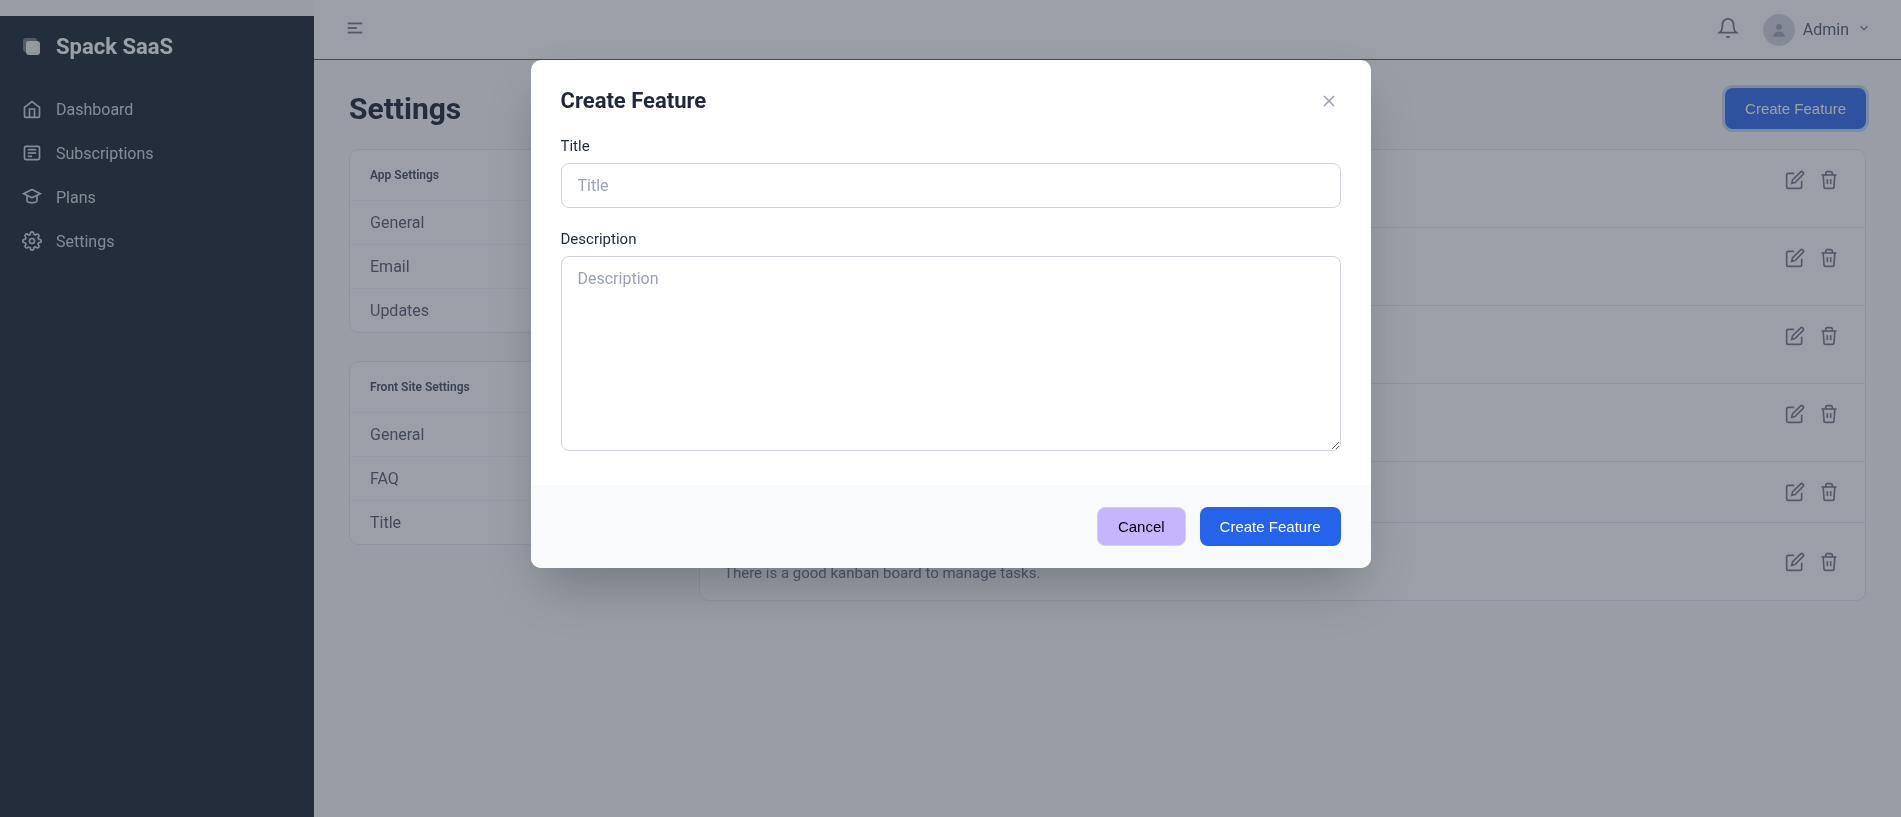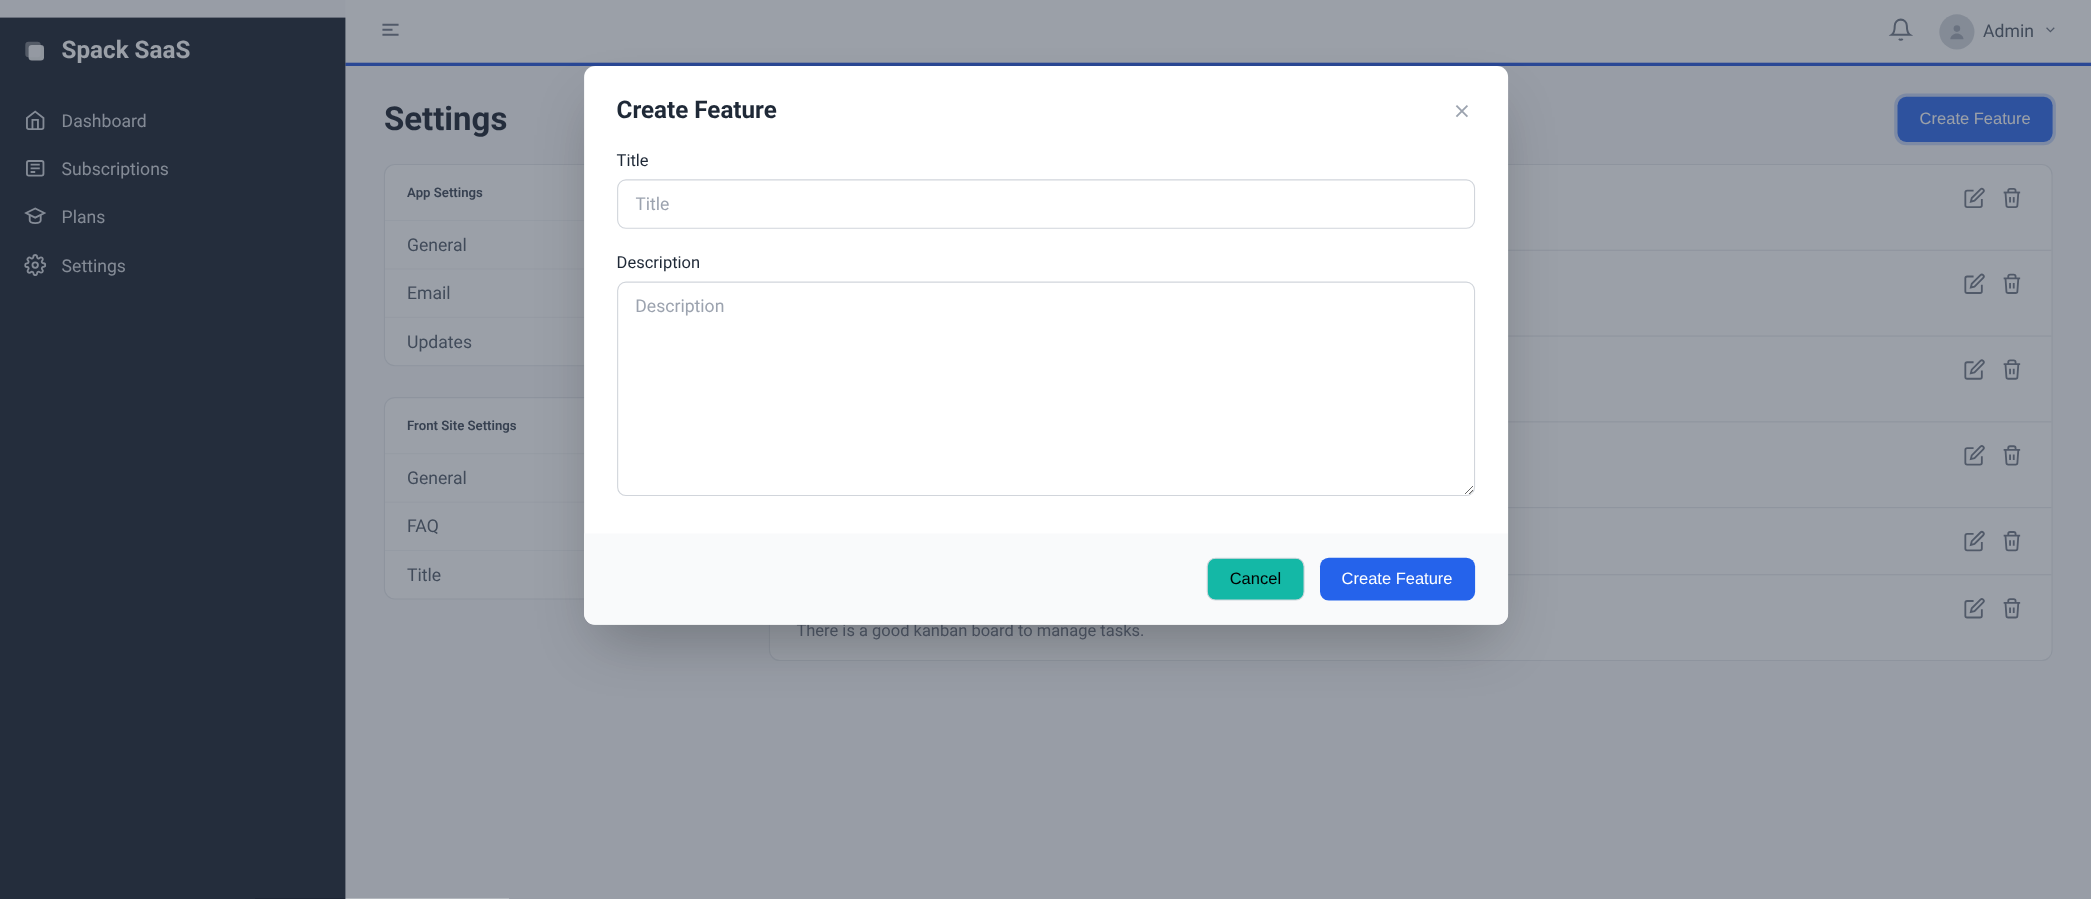--- a/index.html
+++ b/index.html
@@ -64,21 +64,21 @@
       display: flex;
       align-items: center;
       justify-content: center;
     }
     .main {
       margin-left: 314px;
       height: 100%;
     }
     .topbar {
       height: 60px;
-      border-bottom: 3px solid #1d4ed8;
+      border-bottom: 1px solid #1d4ed8;
       display: flex;
       align-items: center;
       padding: 12px 30px;
       justify-content: space-between;
       background: #fff;
     }
     .topbar-right {
       display: flex;
       align-items: center;
       gap: 24px;
@@ -171,20 +171,21 @@
     .feature-item {
       padding: 18px 24px;
       border-bottom: 1px solid #e5e7eb;
       display: flex;
       justify-content: space-between;
       align-items: flex-start;
       gap: 20px;
     }
     .feature-item:last-child {
       border-bottom: none;
+      align-items: center;
     }
     .feature-text {
       flex: 1;
     }
     .feature-title {
       font-weight: 500;
       color: #374151;
       margin-bottom: 4px;
     }
     .feature-desc {
@@ -268,21 +269,21 @@
       margin-bottom: 22px;
     }
     .modal-footer {
       background: #f9fafb;
       padding: 22px 30px;
       display: flex;
       justify-content: flex-end;
       gap: 14px;
     }
     .btn-secondary {
-      background: #14b8a6;
+      background: #c4b5fd;
       border: 1px solid #d1d5db;
       padding: 10px 20px;
       border-radius: 8px;
       font-size: 15px;
       cursor: pointer;
     }
     .btn-primary {
       background: #2563eb;
       color: #fff;
       border: none;

